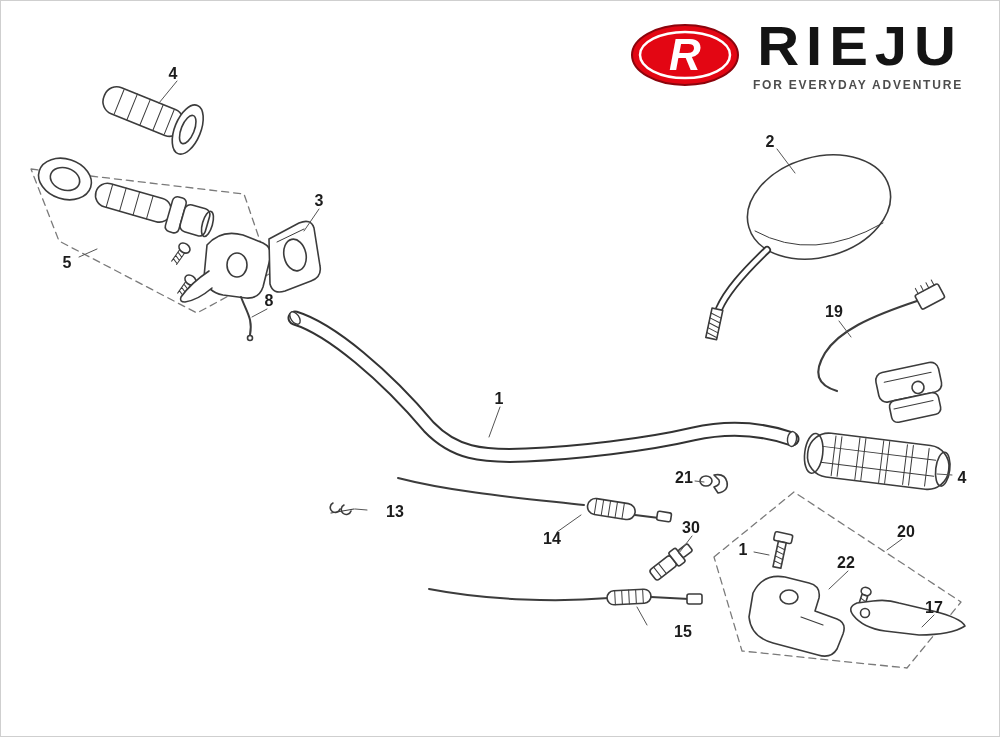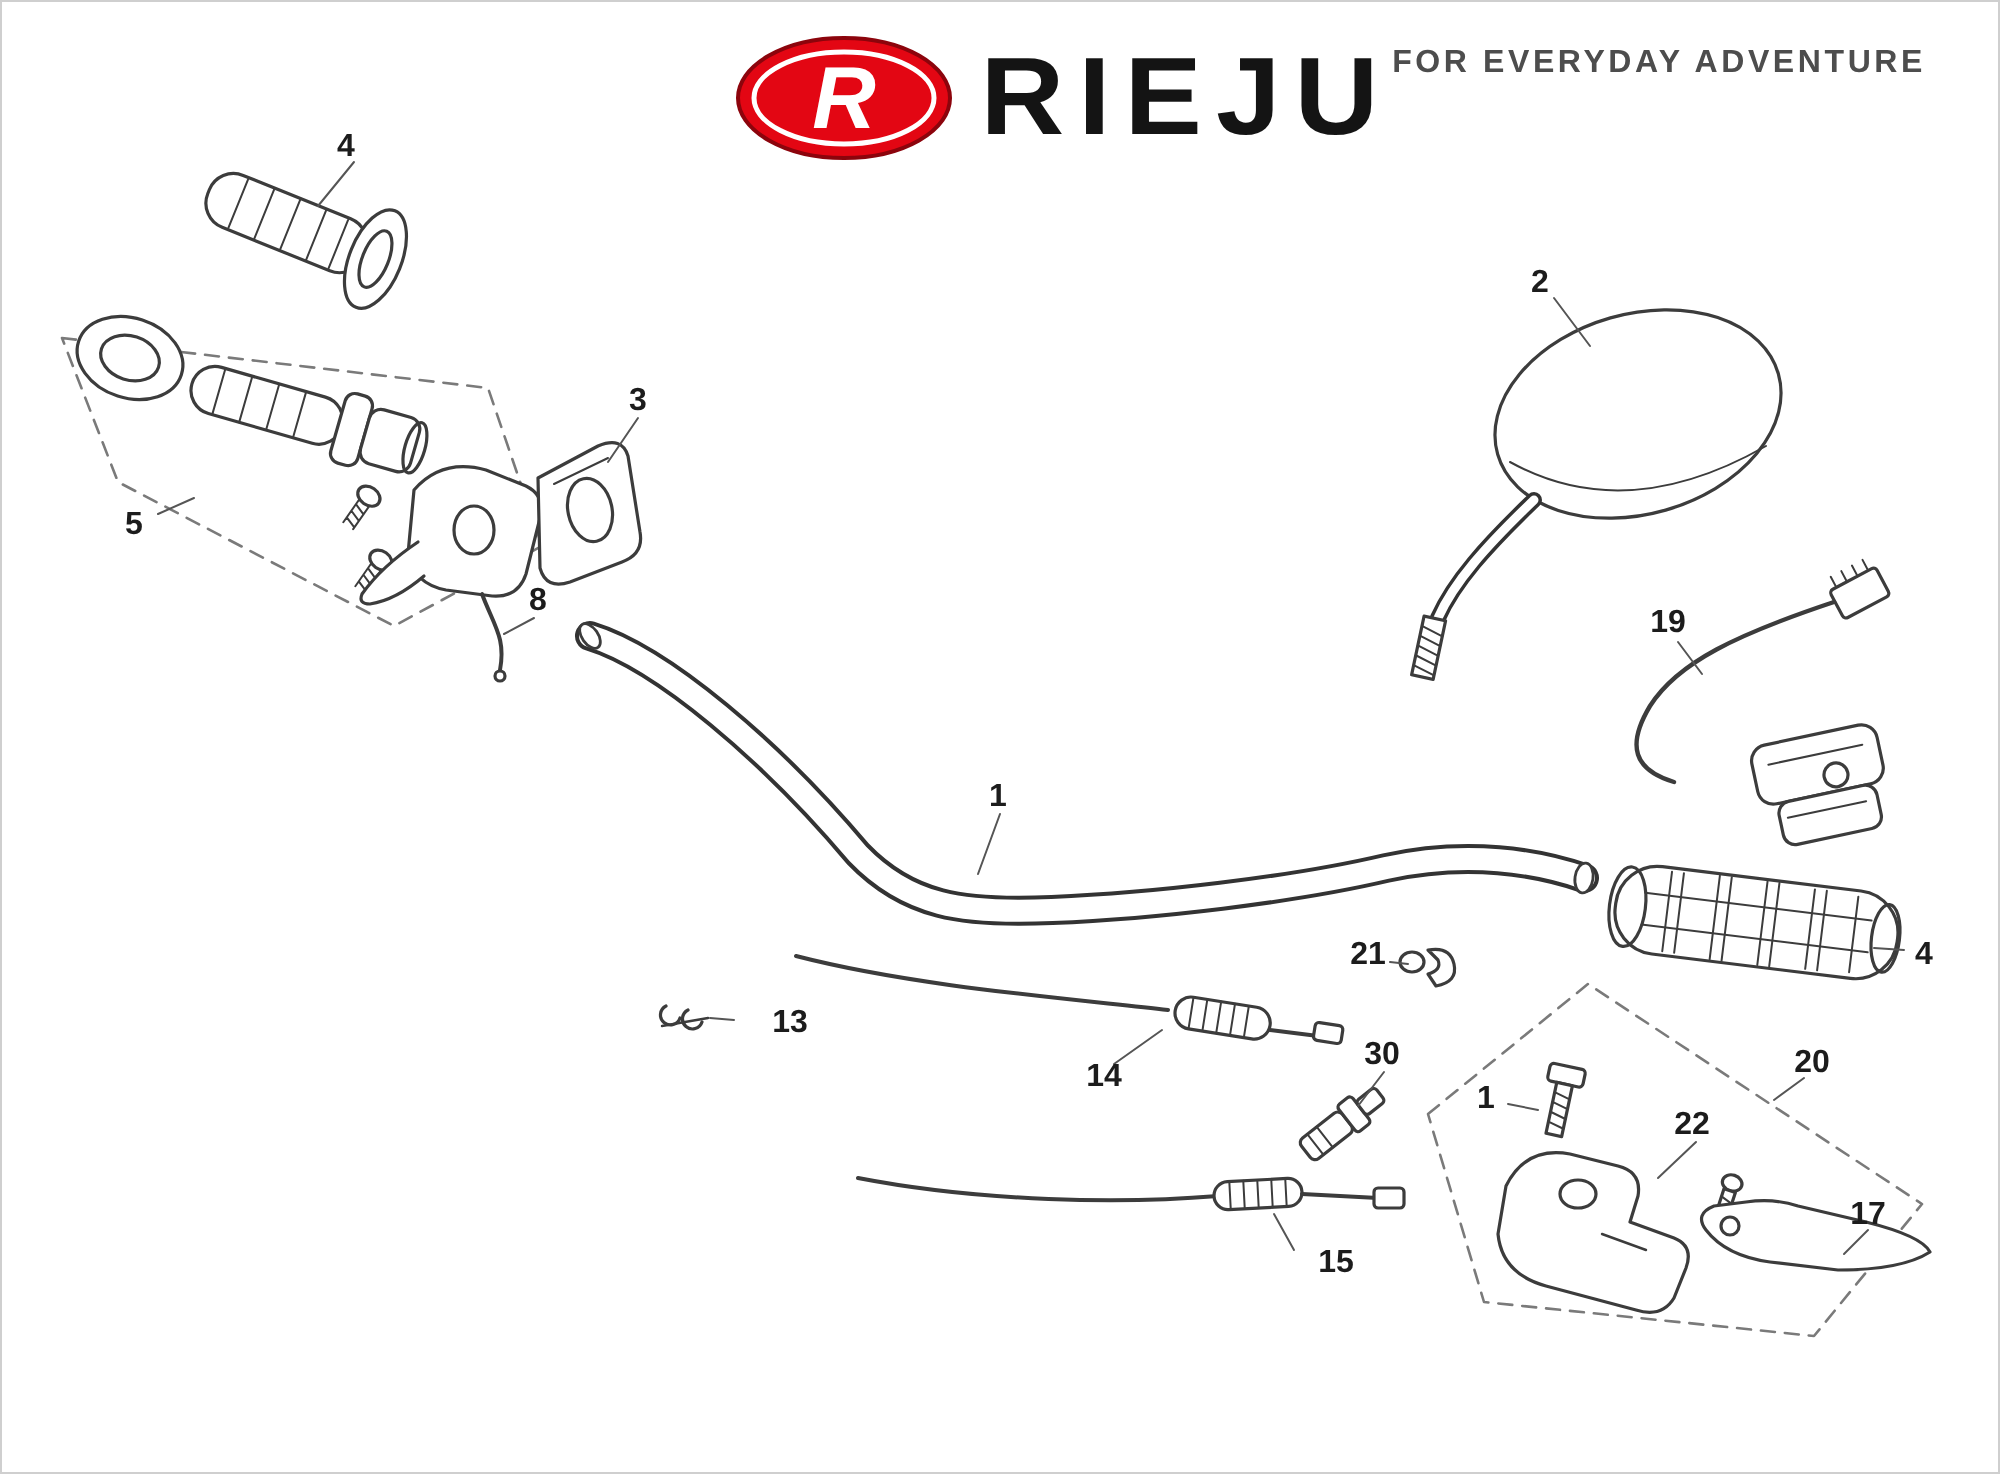--- a/index.html
+++ b/index.html
@@ -12,27 +12,27 @@
   .part-label {
     position:absolute; transform:translate(-50%,-50%);
     font-size:16px; font-weight:bold; color:#1c1c1c; line-height:1;
     user-select:none;
   }
   .logo {
     position:absolute; top:16px; right:36px;
     display:flex; align-items:center; gap:12px;
   }
   .logo-badge { width:112px; height:64px; }
-  .logo-text { display:flex; align-items:flex-start; }
+  .logo-text { display:flex; flex-direction:column; align-items:flex-end; }
   .brand {
     font-size:58px; font-weight:bold; letter-spacing:7px;
     color:#141414; line-height:1; transform:scaleY(0.95);
   }
   .tagline {
-    font-size:16px; font-weight:bold; letter-spacing:1.8px;
+    font-size:12px; font-weight:bold; letter-spacing:1.8px;
     color:#4d4d4d; margin-top:3px;
   }
 </style>
 </head>
 <body>
 
 <div class="page">
 
   <svg class="drawing" viewBox="0 0 1000 737" aria-hidden="true">
     <g stroke="#3c3c3c" stroke-width="1.6" fill="none" stroke-linecap="round" stroke-linejoin="round">
@@ -215,21 +215,21 @@
   <span class="part-label" style="left:498px; top:398px">1</span>
   <span class="part-label" style="left:961px; top:477px">4</span>
   <span class="part-label" style="left:683px; top:477px">21</span>
   <span class="part-label" style="left:394px; top:511px">13</span>
   <span class="part-label" style="left:551px; top:538px">14</span>
   <span class="part-label" style="left:690px; top:527px">30</span>
   <span class="part-label" style="left:742px; top:549px">1</span>
   <span class="part-label" style="left:845px; top:562px">22</span>
   <span class="part-label" style="left:905px; top:531px">20</span>
   <span class="part-label" style="left:933px; top:607px">17</span>
-  <span class="part-label" style="left:667px; top:631px">15</span>
+  <span class="part-label" style="left:682px; top:631px">15</span>
 
   <div class="logo">
     <svg class="logo-badge" viewBox="0 0 112 64">
       <ellipse cx="56" cy="32" rx="53" ry="30" fill="#e30613" stroke="#8c040c" stroke-width="2"></ellipse>
       <ellipse cx="56" cy="32" rx="45" ry="23" fill="none" stroke="#ffffff" stroke-width="2.5"></ellipse>
       <text x="56" y="47" text-anchor="middle" font-family="Liberation Sans, sans-serif" font-size="44" font-weight="bold" font-style="italic" fill="#ffffff">R</text>
     </svg>
     <div class="logo-text">
       <div class="brand">RIEJU</div>
       <div class="tagline">FOR EVERYDAY ADVENTURE</div>

